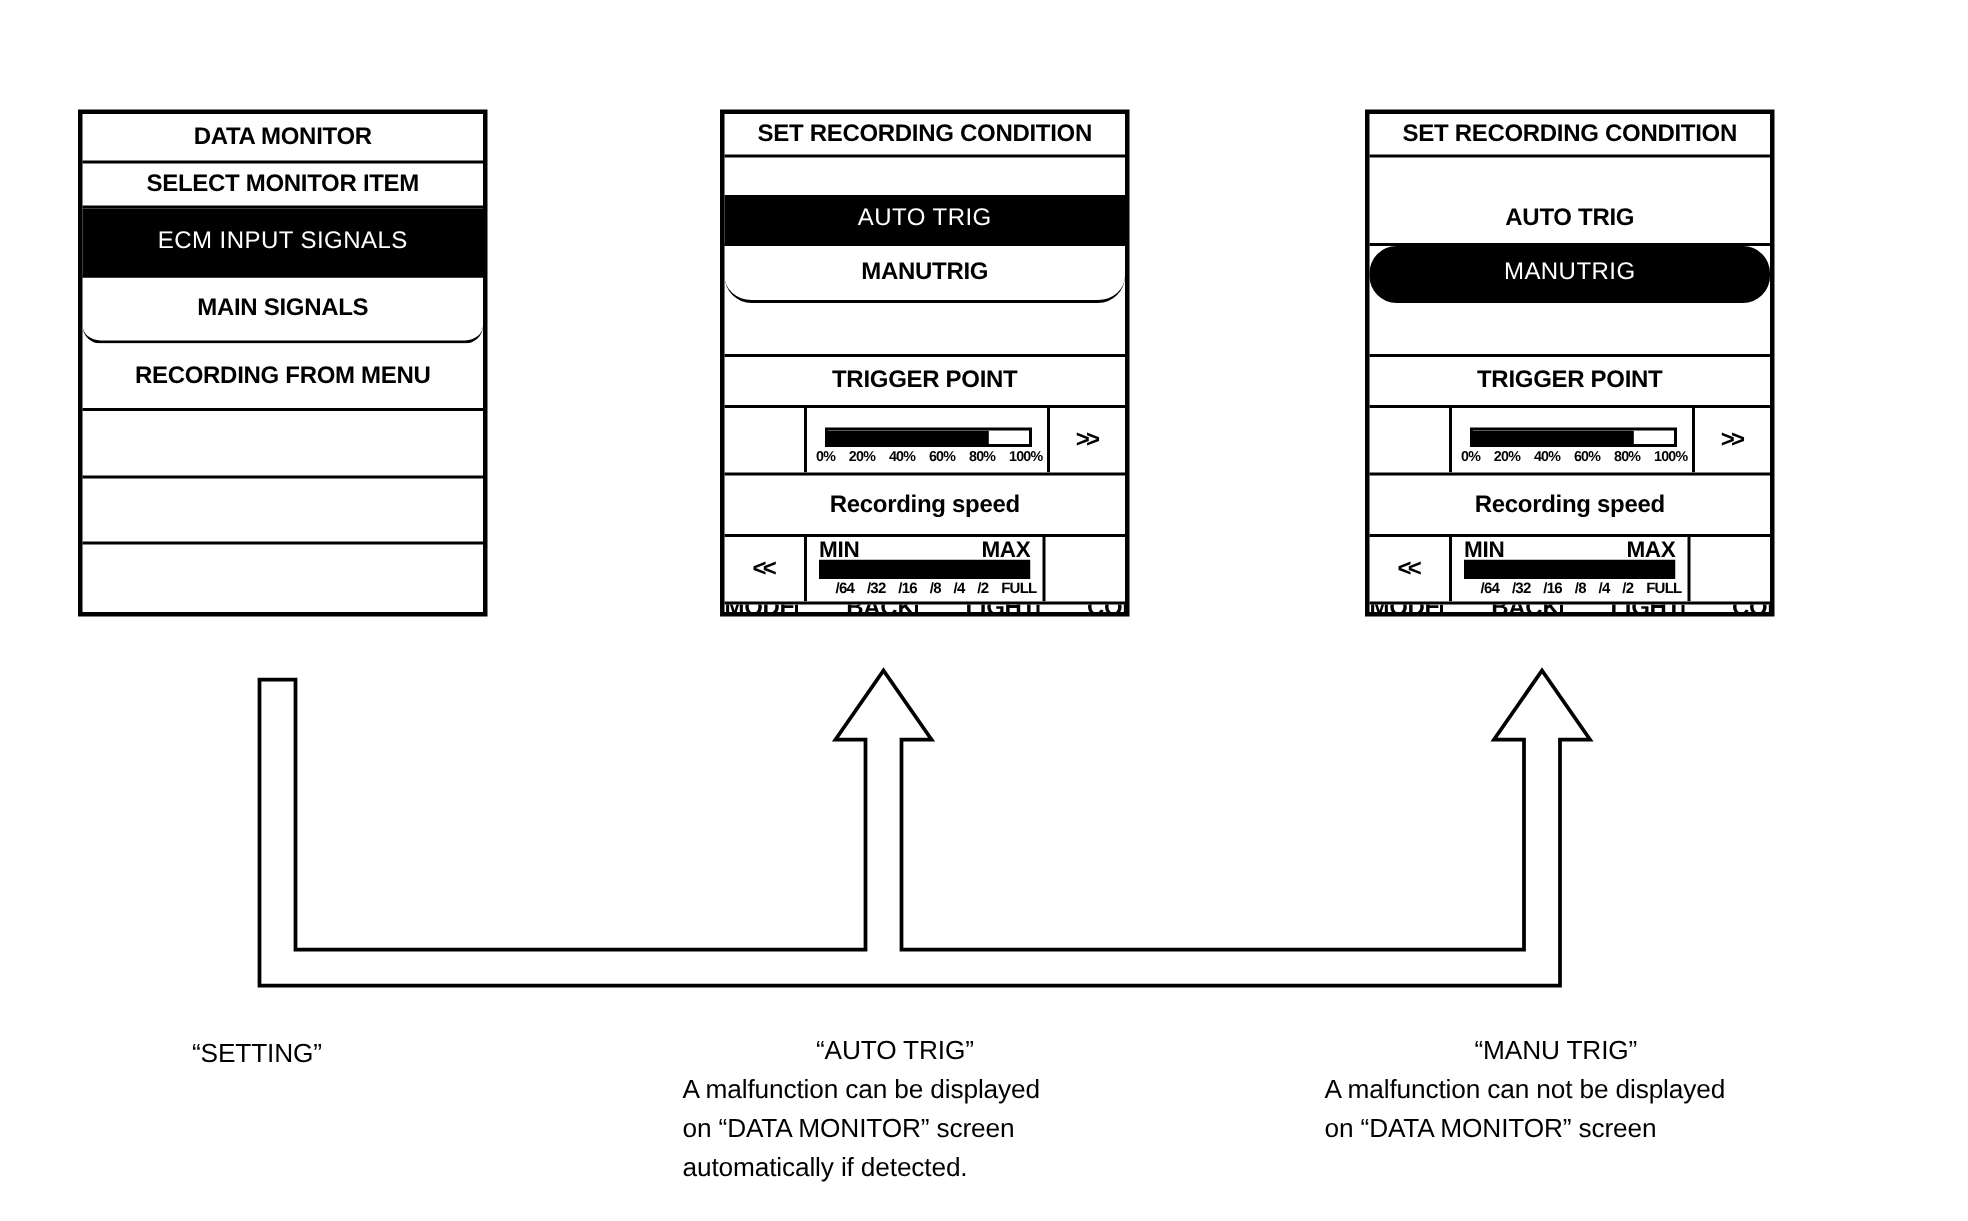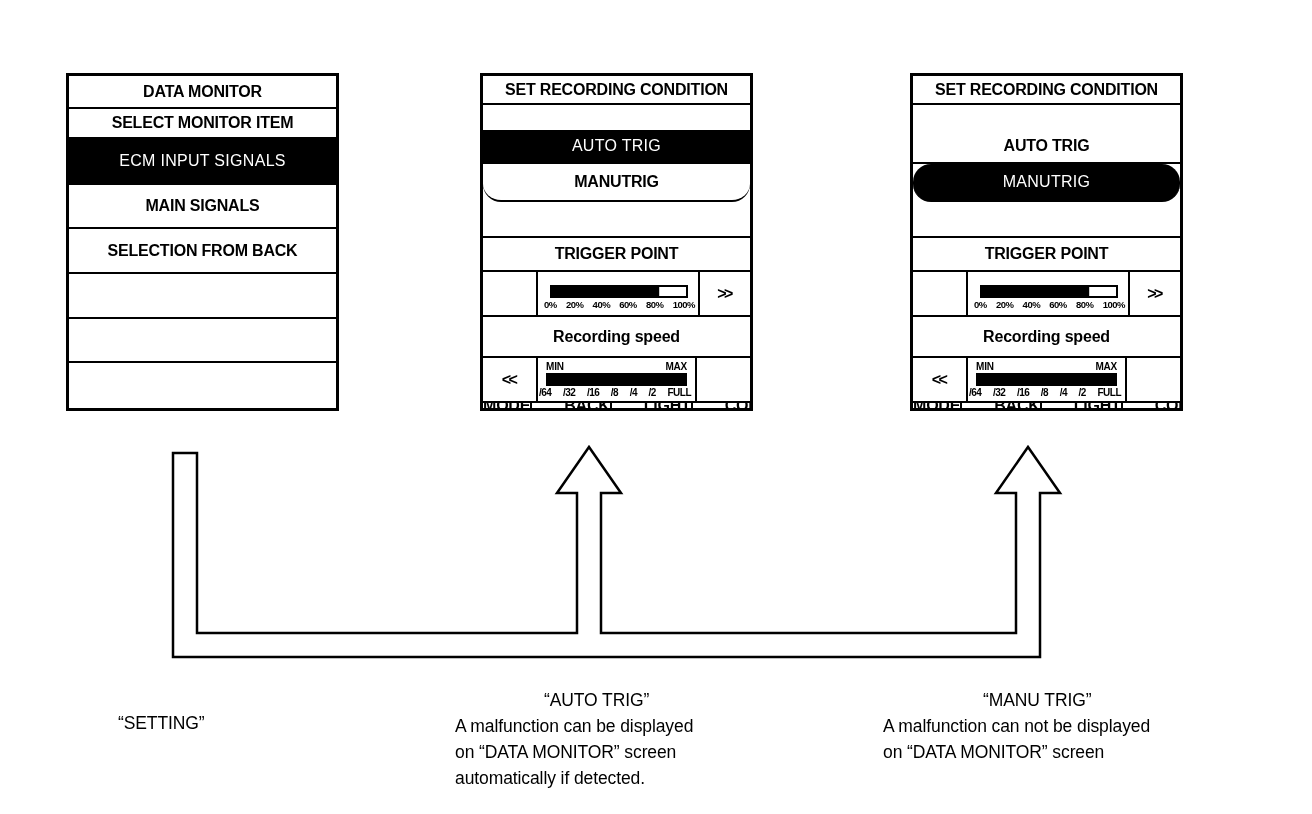--- a/index.html
+++ b/index.html
@@ -2,35 +2,35 @@
 <html><head>
 <meta charset="utf-8">
 <style>
   html,body{margin:0;padding:0;background:#fff;}
   .canvas{position:relative;width:1312px;height:814px;background:#ffffff;
           font-family:"Liberation Sans",sans-serif;color:#000;overflow:hidden;}
 
   
   .screen{position:absolute;top:73px;width:273px;height:338px;border:3px solid #000;
           background:#fff;display:flex;flex-direction:column;box-sizing:border-box;}
-  #screen-left{left:52px;margin-left:14px;}
+  #screen-left{left:52px;}
   #screen-mid{left:480px;}
   #screen-right{left:910px;}
 
   .row{box-sizing:border-box;border-bottom:2px solid #000;display:flex;align-items:center;
        justify-content:center;font-weight:bold;font-size:16px;letter-spacing:-0.2px;
        white-space:nowrap;overflow:hidden;}
   .row:last-child{border-bottom:none;flex:1;gap:32px;}
   .row.selected{background:#000;color:#fff;font-weight:normal;letter-spacing:0.3px;}
 
   
   #screen-left .row:nth-child(1){height:33px;}
   #screen-left .row:nth-child(2){height:30px;}
   #screen-left .row:nth-child(3){height:46px;}
-  #screen-left .row:nth-child(4){height:44px;}
+  #screen-left .row:nth-child(4){height:44px;border-radius:12px;}
   #screen-left .row:nth-child(5){height:45px;}
   #screen-left .row:nth-child(6){height:45px;}
   #screen-left .row:nth-child(7){height:44px;}
 
   
   .rec .row:nth-child(1){height:29px;}
   .rec .row:nth-child(2){height:34px;margin-top:25px;}
   .rec .row:nth-child(3){height:38px;border-radius:18px;}
   .rec .row:nth-child(4){height:36px;}
   .rec .row:nth-child(5){height:34px;}
@@ -42,50 +42,50 @@
   .cell{box-sizing:border-box;}
   .cell-left{width:55px;border-right:2px solid #000;display:flex;align-items:center;justify-content:center;}
   .cell-mid{flex:1;display:flex;flex-direction:column;justify-content:flex-start;min-width:0;}
   .cell-right{width:52px;border-left:2px solid #000;display:flex;align-items:center;justify-content:center;}
   .chevron{font-size:16px;font-weight:bold;letter-spacing:-2.5px;padding-right:2px;}
 
   .tbar{margin:13px 10px 0 12px;height:13px;border:2px solid #000;box-sizing:border-box;background:#fff;}
   .tbar svg,.sbar svg{display:block;width:100%;height:100%;}
   .tscale{display:flex;justify-content:space-between;padding:1px 3px 0 6px;font-size:9.5px;font-weight:bold;letter-spacing:-0.5px;}
 
-  .minmax{display:flex;justify-content:space-between;padding:4px 8px 0;font-size:10px;font-weight:bold;line-height:10px;}
+  .minmax{display:flex;justify-content:space-between;padding:4px 8px 0;font-size:15px;font-weight:bold;line-height:10px;}
   .sbar{margin:1px 8px 0;height:13px;background:#fff;}
-  .sscale{display:flex;justify-content:space-between;padding:1px 4px 0 1px;font-size:10px;font-weight:bold;letter-spacing:-0.5px;}
+  .sscale{display:flex;justify-content:space-between;padding:1px 4px 0 19px;font-size:10px;font-weight:bold;letter-spacing:-0.5px;}
 
   .fkeys .cell{flex:1;display:flex;align-items:center;justify-content:center;
                font-weight:bold;font-size:16px;border-right:2px solid #000;}
   .fkeys .cell:last-child{border-right:none;}
 
   
   .connector{position:absolute;left:0;top:0;pointer-events:none;}
 
   
   .caption{position:absolute;font-size:17.5px;line-height:26px;letter-spacing:-0.1px;white-space:nowrap;}
-  #caption-left{left:118px;top:689px;margin-top:21px;}
+  #caption-left{left:128px;top:689px;}
   #caption-mid{left:455px;top:687px;}
   #caption-mid .cap-title{padding-left:89px;}
   #caption-right{left:883px;top:687px;}
   #caption-right .cap-title{padding-left:100px;}
 </style>
 </head>
 <body>
 
 <div class="canvas">
 
   <div class="screen" id="screen-left">
     <div class="row">DATA MONITOR</div>
     <div class="row">SELECT MONITOR ITEM</div>
     <div class="row selected">ECM INPUT SIGNALS</div>
     <div class="row">MAIN SIGNALS</div>
-    <div class="row">SELECTION FROM BACK</div>
+    <div class="row">RECORDING FROM MENU</div>
     <div class="row"></div>
     <div class="row"></div>
     <div class="row"></div>
   </div>
 
   <div class="screen rec" id="screen-mid">
     <div class="row">SET RECORDING CONDITION</div>
     <div class="row selected">AUTO TRIG</div>
     <div class="row">MANUTRIG</div>
     <div class="row"></div>

